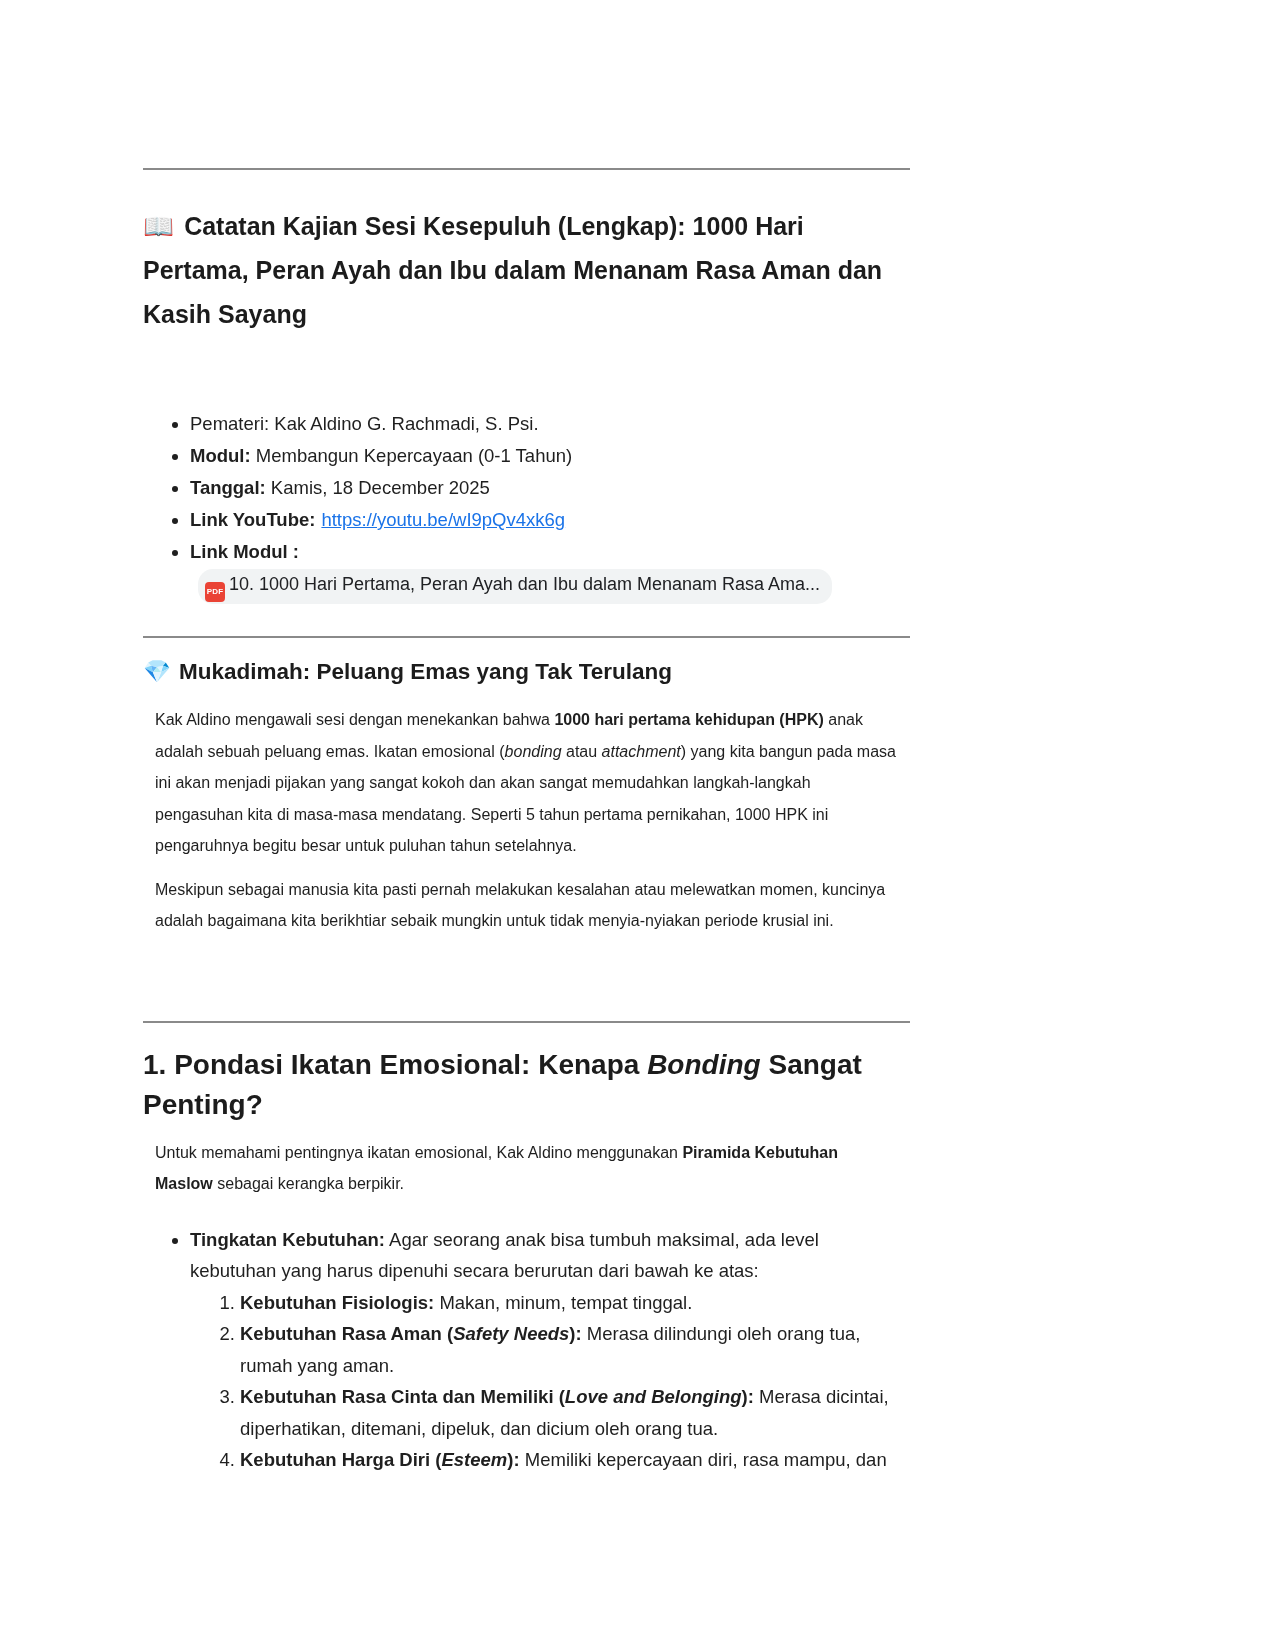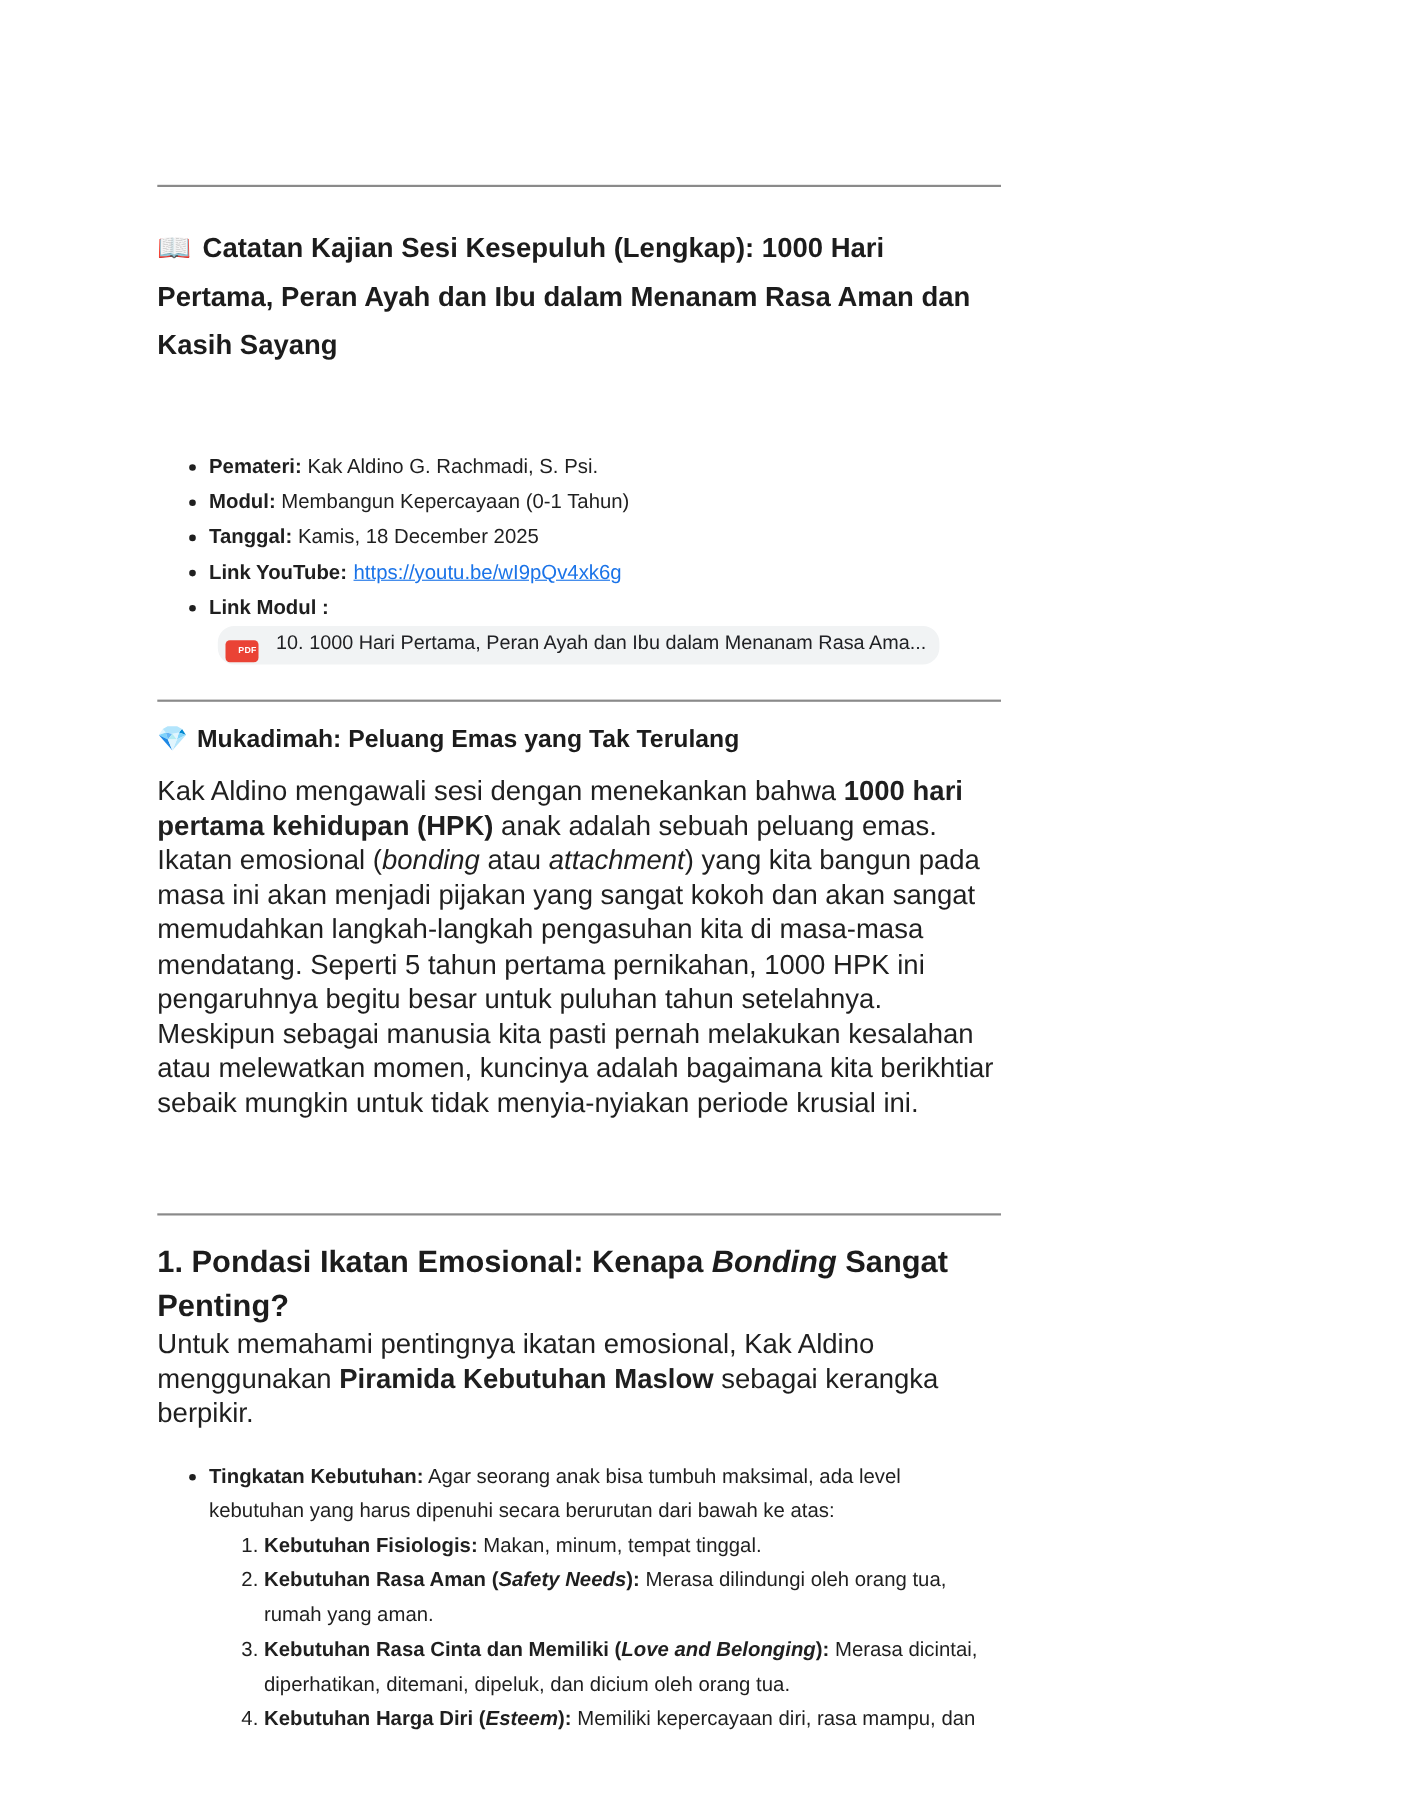--- a/index.html
+++ b/index.html
@@ -22,45 +22,45 @@
   .b{font-weight:700;}
   a.link{color:#1a73e8;text-decoration:underline;margin-left:6px;cursor:pointer;}
   .chip{
     display:inline-block;background:#f1f3f4;border-radius:15px;
     padding:2px 12px 2px 7px;margin-left:8px;font-size:18px;line-height:26px;
     color:#202124;cursor:pointer;white-space:nowrap;
   }
   .pdf-icon{
     display:inline-block;width:20px;height:20px;background:#ea4335;color:#ffffff;
     border-radius:4px;font-size:8px;font-weight:700;text-align:center;line-height:20px;
-    margin-right:16px;vertical-align:-4px;letter-spacing:.2px;padding-left:10px;
+    margin-right:4px;vertical-align:-4px;letter-spacing:.2px;
   }
   h2.muk{font-size:22.5px;line-height:32px;font-weight:700;margin:18px 0 16px;color:#1c1c1c;}
   h2.muk .emoji{margin-right:8px;}
-  p.body{font-size:25px;line-height:31.5px;margin:0;}
+  p.body{font-size:16px;line-height:31.5px;margin:12px;}
   .p1{margin-top:52px;}
   .p2{margin-top:25px;}
   h1.section{font-size:28px;line-height:40px;font-weight:700;margin:22px 0 0;color:#1c1c1c;}
   .intro{margin-top:62px;}
   ul.needs{margin:24px 0 0;padding-left:47px;list-style:disc;}
   ul.needs>li{font-size:18.5px;line-height:31.5px;}
   ol.sub{margin:0;padding-left:50px;list-style:decimal;}
   ol.sub>li{font-size:18.5px;line-height:31.5px;}
 </style>
 </head>
 <body>
 
 <div class="page">
 
   <hr class="rule r1">
 
   <h1 class="doc-title"><span class="emoji">📖</span><span>Catatan Kajian Sesi Kesepuluh (Lengkap): 1000 Hari Pertama, Peran Ayah dan Ibu dalam Menanam Rasa Aman dan Kasih Sayang</span></h1>
 
   <ul class="info">
-    <li><span><span style="font-weight: 700;">Pemateri:</span><span> Kak Aldino G. Rachmadi, S. Psi.</span></span></li>
+    <li><span><span style="font-weight: 400;">Pemateri:</span><span> Kak Aldino G. Rachmadi, S. Psi.</span></span></li>
     <li><span><span style="font-weight: 700;">Modul:</span><span> Membangun Kepercayaan (0-1 Tahun)</span></span></li>
     <li><span><span style="font-weight: 700;">Tanggal:</span><span> Kamis, 18 December 2025</span></span></li>
     <li><span class="b">Link YouTube:</span><a class="link" href="#">https://youtu.be/wI9pQv4xk6g</a></li>
     <li><span class="b">Link Modul :</span><span class="chip"><span class="pdf-icon">PDF</span><span>10. 1000 Hari Pertama, Peran Ayah dan Ibu dalam Menanam Rasa Ama...</span></span></li>
   </ul>
 
   <hr class="rule r2">
 
   <h2 class="muk"><span class="emoji">💎</span><span>Mukadimah: Peluang Emas yang Tak Terulang</span></h2>
 

